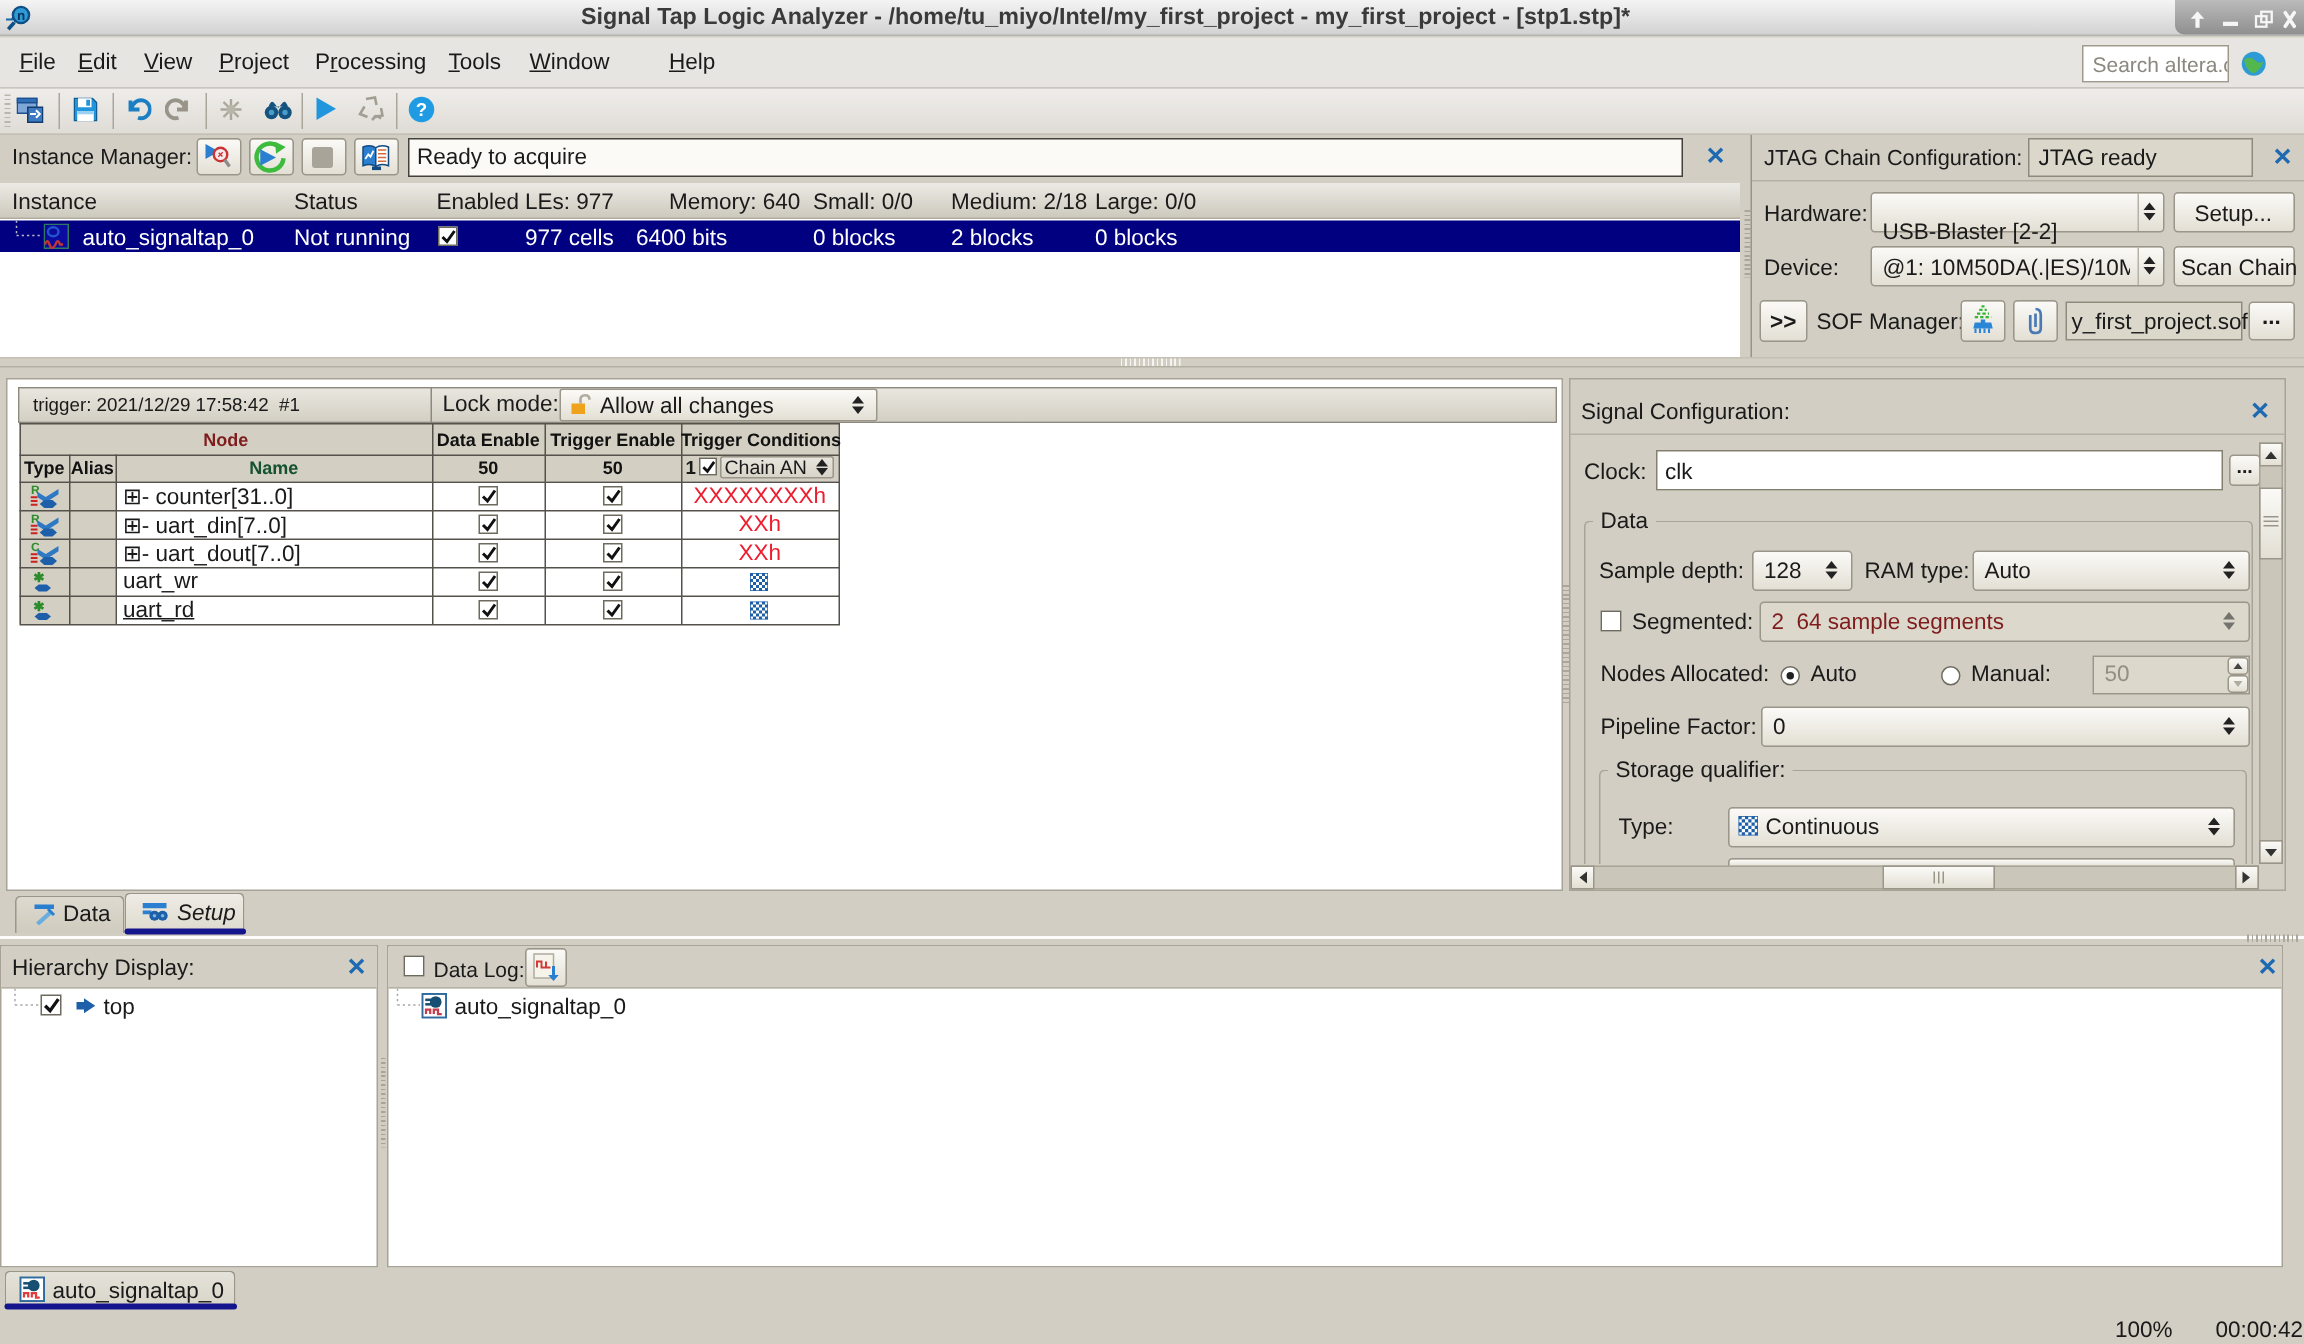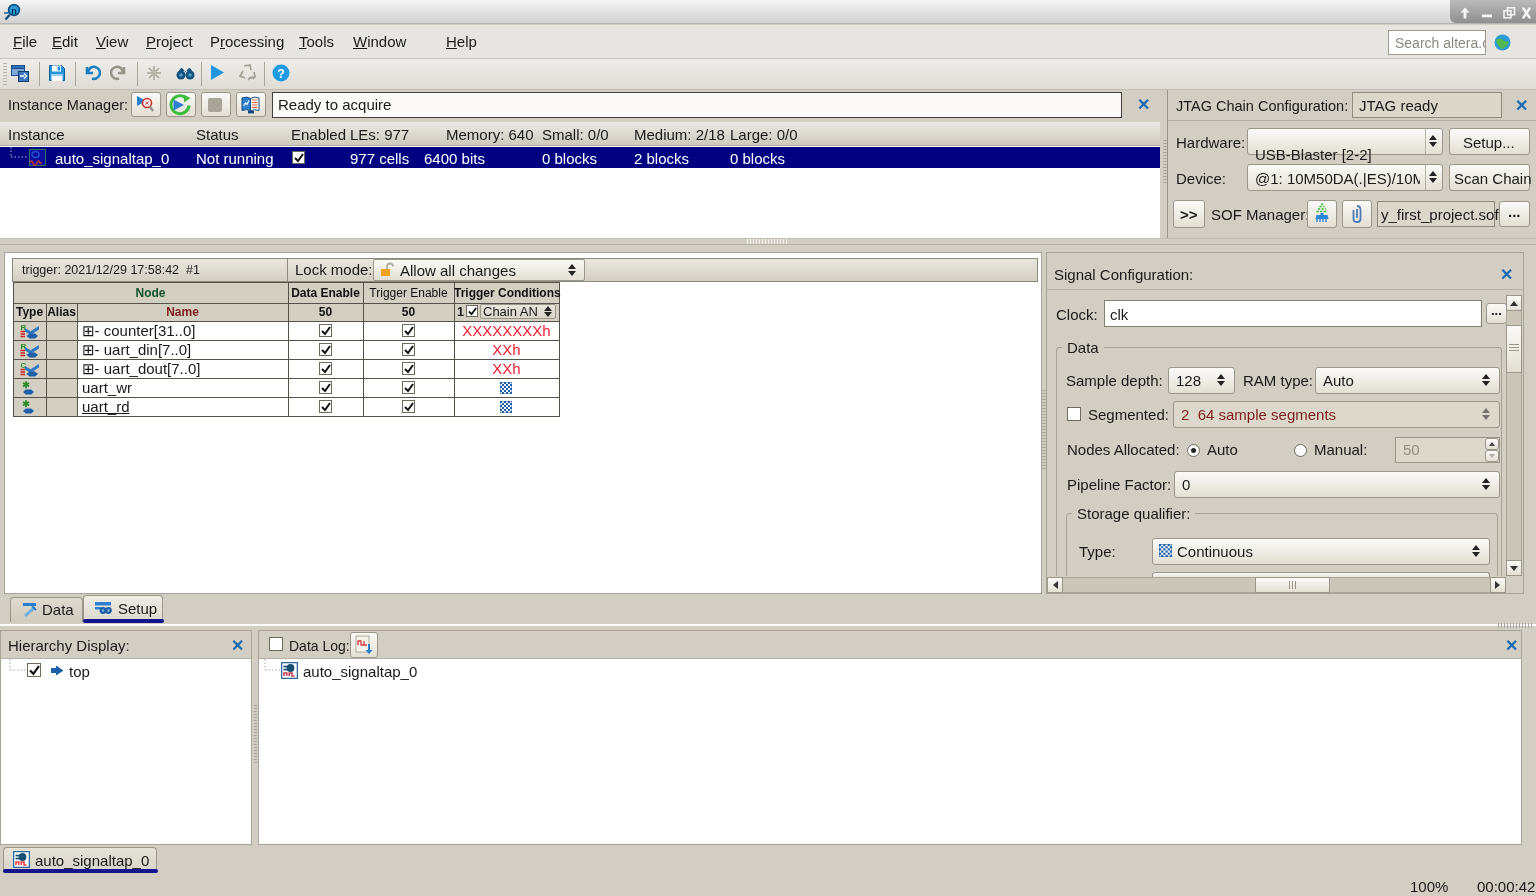--- a/index.html
+++ b/index.html
@@ -14,20 +14,21 @@
 .spin:before { content:""; position:absolute; left:0; top:0; border-left:4.5px solid transparent; border-right:4.5px solid transparent; border-bottom:5px solid #222; }
 .spin:after { content:""; position:absolute; left:0; bottom:0; border-left:4.5px solid transparent; border-right:4.5px solid transparent; border-top:5px solid #222; }
 .cb { position:absolute; width:13px; height:13px; background:#fff; border:1px solid #6e6a5e; }
 .lbl { position:absolute; white-space:nowrap; }
 </style>
 </head>
 <body>
 <div id="win">
 
 <div class="abs" style="left:0;top:0;width:1536px;height:24px;background:linear-gradient(#f4f4f4,#d2d2d2);border-bottom:1px solid #b4b4b4;"></div>
+<div class="lbl" style="left:0;top:3px;width:1474px;text-align:center;font-weight:bold;font-size:15.5px;color:#3a3a3a;">Signal Tap Logic Analyzer - /home/tu_miyo/Intel/my_first_project - my_first_project - [stp1.stp]*</div>
 <svg class="abs" style="left:3px;top:2px;" width="20" height="20" viewBox="0 0 20 20">
   <path d="M1 11 L5 11 L6 9 L7 12 L8 9 L9 11 L12 11" stroke="#1565a8" stroke-width="1.4" fill="none"></path>
   <circle cx="11" cy="8" r="5.4" fill="#2f9bd6" stroke="#0f4f86" stroke-width="1.6"></circle>
   <text x="11" y="11.5" font-size="9" font-weight="bold" fill="#08355e" text-anchor="middle">n</text>
   <line x1="6.5" y1="13" x2="2.5" y2="17.5" stroke="#0f4f86" stroke-width="2.4"></line>
 </svg>
 
 <div class="abs" style="left:1450px;top:-6px;width:92px;height:29px;background:linear-gradient(#c6c6c6,#8f8f8f);border-radius:6px;"></div>
 <svg class="abs" style="left:1455px;top:6px;" width="78" height="14" viewBox="0 0 78 14">
   <g stroke="#f6f6f6" fill="#f6f6f6">
@@ -281,27 +282,27 @@
 <div class="abs" style="left:13px;top:378px;width:547px;height:1px;background:#55524b;"></div>
 <div class="abs" style="left:13px;top:397px;width:547px;height:1px;background:#55524b;"></div>
 <div class="abs" style="left:13px;top:416px;width:547px;height:1px;background:#55524b;"></div>
 <div class="abs" style="left:13px;top:282px;width:1px;height:134px;background:#55524b;"></div>
 <div class="abs" style="left:288px;top:282px;width:1px;height:134px;background:#55524b;"></div>
 <div class="abs" style="left:363px;top:282px;width:1px;height:134px;background:#55524b;"></div>
 <div class="abs" style="left:454px;top:282px;width:1px;height:134px;background:#55524b;"></div>
 <div class="abs" style="left:559px;top:282px;width:1px;height:134px;background:#55524b;"></div>
 <div class="abs" style="left:46px;top:303px;width:1px;height:113px;background:#55524b;"></div>
 <div class="abs" style="left:77px;top:303px;width:1px;height:113px;background:#55524b;"></div>
-<div class="lbl" style="left:13px;top:286px;width:275px;text-align:center;font-size:12px;font-weight:bold;color:#14532d;">Node</div>
+<div class="lbl" style="left:13px;top:286px;width:275px;text-align:center;font-size:12px;font-weight:bold;color:#7f1d1d;">Node</div>
 <div class="lbl" style="left:288px;top:286px;width:75px;text-align:center;font-size:12px;font-weight:bold;color:#111;">Data Enable</div>
-<div class="lbl" style="left:363px;top:286px;width:91px;text-align:center;font-size:12px;font-weight:normal;color:#111;">Trigger Enable</div>
+<div class="lbl" style="left:363px;top:286px;width:91px;text-align:center;font-size:12px;font-weight:bold;color:#111;">Trigger Enable</div>
 <div class="lbl" style="left:454px;top:286px;width:105px;text-align:center;font-size:12px;font-weight:bold;color:#111;">Trigger Conditions</div>
 <div class="lbl" style="left:13px;top:305px;width:33px;text-align:center;font-size:12px;font-weight:bold;color:#111;">Type</div>
 <div class="lbl" style="left:46px;top:305px;width:31px;text-align:center;font-size:12px;font-weight:bold;color:#111;">Alias</div>
-<div class="lbl" style="left:77px;top:305px;width:211px;text-align:center;font-size:12px;font-weight:bold;color:#7f1d1d;">Name</div>
+<div class="lbl" style="left:77px;top:305px;width:211px;text-align:center;font-size:12px;font-weight:bold;color:#14532d;">Name</div>
 <div class="lbl" style="left:288px;top:305px;width:75px;text-align:center;font-size:12px;font-weight:bold;color:#111;">50</div>
 <div class="lbl" style="left:363px;top:305px;width:91px;text-align:center;font-size:12px;font-weight:bold;color:#111;">50</div>
 <div class="lbl" style="left:457px;top:305px;font-size:12.5px;font-weight:bold;">1</div>
 <div class="cb" style="left:466px;top:305px;width:12px;height:12px;"></div>
 <svg class="abs" style="left:468px;top:307px;" width="9" height="9" viewBox="0 0 10 10">
           <path d="M1 5 L4 8 L9 1" stroke="#111" stroke-width="2" fill="none"></path>
         </svg>
 <div class="btn" style="left:480px;top:304px;width:76px;height:15px;border-radius:2px;background:linear-gradient(#e8e5de,#d8d4c8);"></div>
 <div class="lbl" style="left:483px;top:304px;font-size:13px;">Chain AN</div>
 <span class="spin" style="left:544px;top:306px;width:8px;height:11px;"></span>
@@ -545,21 +546,21 @@
 <div class="abs" style="left:83px;top:595px;width:80px;height:27px;background:linear-gradient(#efece6,#ddd9cd);border:1px solid #9a968a;border-bottom:none;border-radius:4px 4px 0 0;"></div>
 <div class="abs" style="left:83px;top:619px;width:81px;height:3.5px;background:#14148c;border-radius:2px;"></div>
 <svg class="abs" style="left:95px;top:601px;" width="17" height="15" viewBox="0 0 17 15">
   <rect x="0" y="1" width="16" height="3.5" fill="#2b7fd0"></rect>
   <rect x="0" y="6" width="6" height="2.5" fill="#2b7fd0"></rect>
   <circle cx="8" cy="9.5" r="3.4" fill="#1d5fa8"></circle>
   <circle cx="13.4" cy="9.5" r="3.4" fill="#1d5fa8"></circle>
   <circle cx="8" cy="9.5" r="1.2" fill="#7db4e0"></circle>
   <circle cx="13.4" cy="9.5" r="1.2" fill="#7db4e0"></circle>
 </svg>
-<div class="lbl" style="left:118px;top:600px;font-size:15px;">Setup</div>
+<div class="lbl" style="left:118px;top:600px;font-size:15px;font-style:italic;">Setup</div>
 </div>
 
 <div id="bottom">
 <div class="abs" style="left:0;top:624px;width:1536px;height:2px;background:#fcfbf9;"></div>
 <div class="abs" style="left:1498px;top:623px;width:36px;height:5px;background:repeating-linear-gradient(90deg,#aba79c 0 1px,transparent 1px 3px);"></div>
 
 <div class="abs" style="left:0px;top:630px;width:252px;height:215px;background:#fff;border:1px solid #a7a396;"></div>
 <div class="abs" style="left:1px;top:631px;width:250px;height:28px;background:#d3cec3;border-bottom:1px solid #b4b0a4;"></div>
 <div class="lbl" style="left:8px;top:637px;font-size:15px;">Hierarchy Display:</div>
 <div class="xclose" style="left:231px;top:638px;">✕</div>

